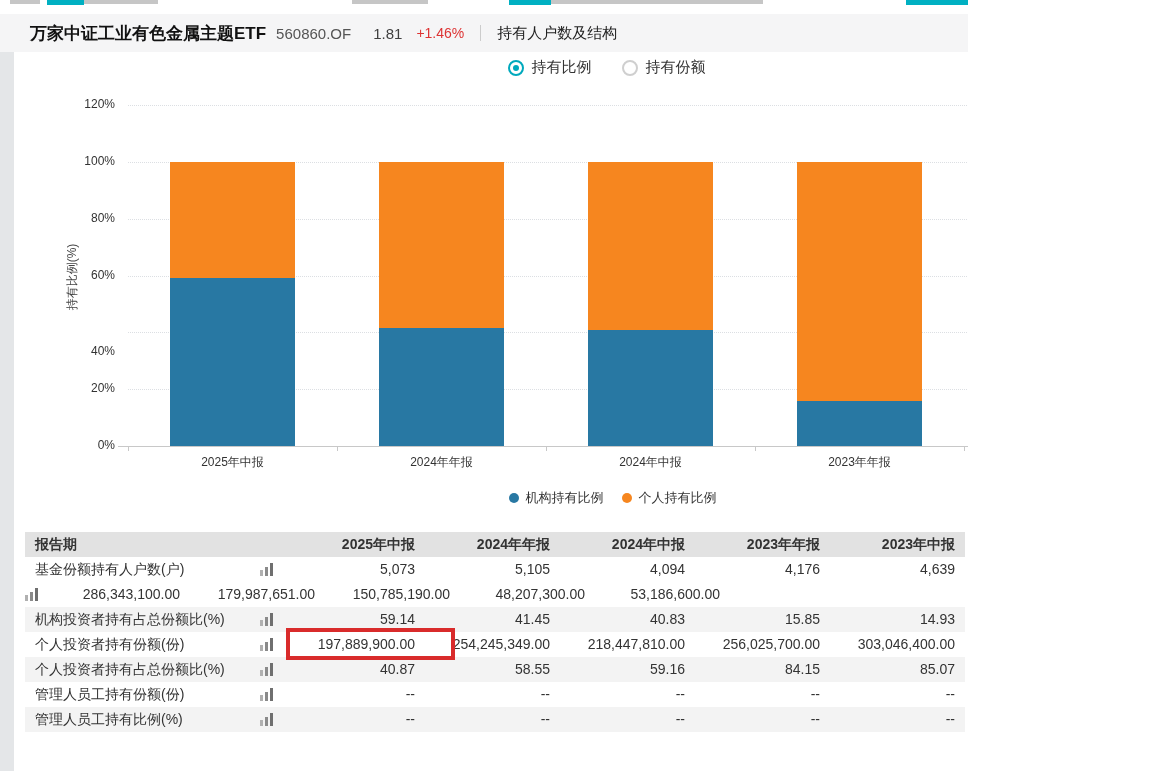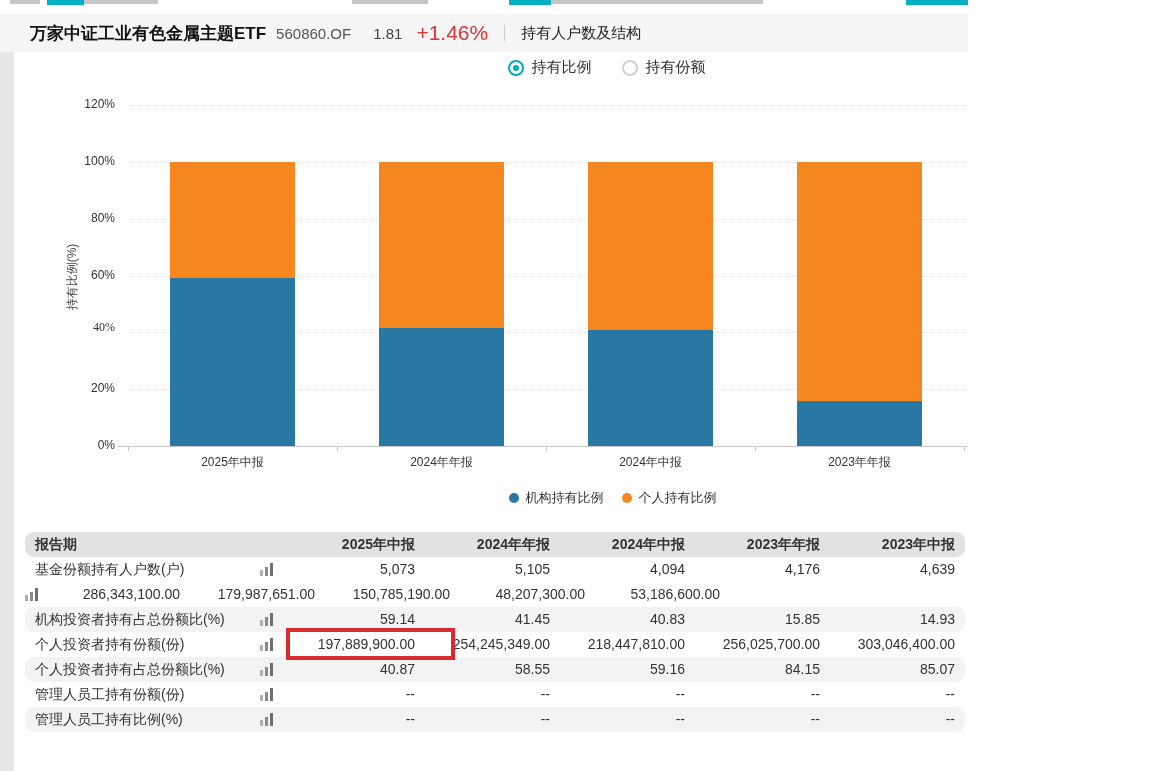--- a/index.html
+++ b/index.html
@@ -20,21 +20,21 @@
   .f6 { left:551px; width:212px; }
   .f7 { left:906px; width:145px; }
   .f8 { left:1072px; width:83px; }
 
   
   .header-band { position:absolute; left:0; top:14px; width:1155px; height:38px;
                  background:#f5f5f6; display:flex; align-items:center; padding-left:30px; }
   .fund-name { font-size:17px; font-weight:bold; color:#111; }
   .fund-code { font-size:15px; color:#555; margin-left:10px; }
   .price { font-size:15px; color:#404040; margin-left:22px; }
-  .change { font-size:21px; color:#dd3333; margin-left:14px; }
+  .change { font-size:14px; color:#dd3333; margin-left:14px; }
   .h-divider { height:16px; border-left:1px solid #ccc; margin:0 16px; }
   .section-title { font-size:15px; color:#222; }
 
   
   .left-gutter { position:absolute; left:0; top:52px; width:14px; bottom:0; background:#e4e6e8; }
   .card { position:absolute; left:14px; top:60px; right:0; bottom:0; background:#fff;
           border-radius:8px 0 0 0; }
 
   
   .radio-group { position:absolute; left:0; top:58px; width:1155px; display:flex;
@@ -61,21 +61,21 @@
 
   
   .legend { position:absolute; left:70px; top:489px; width:1085px; display:flex;
             justify-content:center; gap:18px; }
   .legend-item { display:flex; align-items:center; gap:7px; cursor:pointer; }
   .legend-dot { width:10px; height:10px; border-radius:50%; }
   .legend-text { font-size:13px; color:#333; }
 
   
   .holder-table { position:absolute; left:25px; top:532px; width:940px; }
-  .t-row { display:flex; height:25px; line-height:25px;border-radius:9px; }
+  .t-row { display:flex; height:25px; line-height:25px; }
   .t-row.t-head { background:#e2e2e2; font-weight:bold; }
   .t-row.t-alt { background:#f3f3f3; }
   .t-cell { font-size:14px; color:#333; overflow:hidden; white-space:nowrap; }
   .t-label-head { width:265px; padding-left:10px; text-align:left; }
   .t-label { width:235px; padding-left:10px; }
   .t-icon { width:30px; display:flex; align-items:flex-end; gap:2px; padding-bottom:6px; cursor:pointer; }
   .t-val { width:135px; text-align:right; padding-right:10px; }
   .mb { display:inline-block; width:3px; }
   .mb1 { height:6px;  background:#b0b0b0; }
   .mb2 { height:9px;  background:#8a8a8a; }
@@ -122,21 +122,21 @@
     </div>
   </div>
 
   <div id="chart-layer">
     <div class="y-title">持有比例(%)</div>
   <div class="axis-line" style="top: 446px;"></div>
       <div class="ytick" style="top: 438px;">0%</div>
       <div class="gridline" style="top: 389.2px;"></div>
       <div class="ytick" style="top: 381.2px;">20%</div>
       <div class="gridline" style="top: 332.4px;"></div>
-      <div class="ytick" style="top: 320px; font-family: Liberation Serif, serif;">40%</div>
+      <div class="ytick" style="top: 344px;">40%</div>
       <div class="gridline" style="top: 275.6px;"></div>
       <div class="ytick" style="top: 267.6px;">60%</div>
       <div class="gridline" style="top: 218.8px;"></div>
       <div class="ytick" style="top: 210.8px;">80%</div>
       <div class="gridline" style="top: 162px;"></div>
       <div class="ytick" style="top: 154px;">100%</div>
       <div class="gridline" style="top: 105.2px;"></div>
       <div class="ytick" style="top: 97.2px;">120%</div>
       <div class="xtick" style="left: 128px;"></div>
       <div class="xtick" style="left: 337px;"></div>

